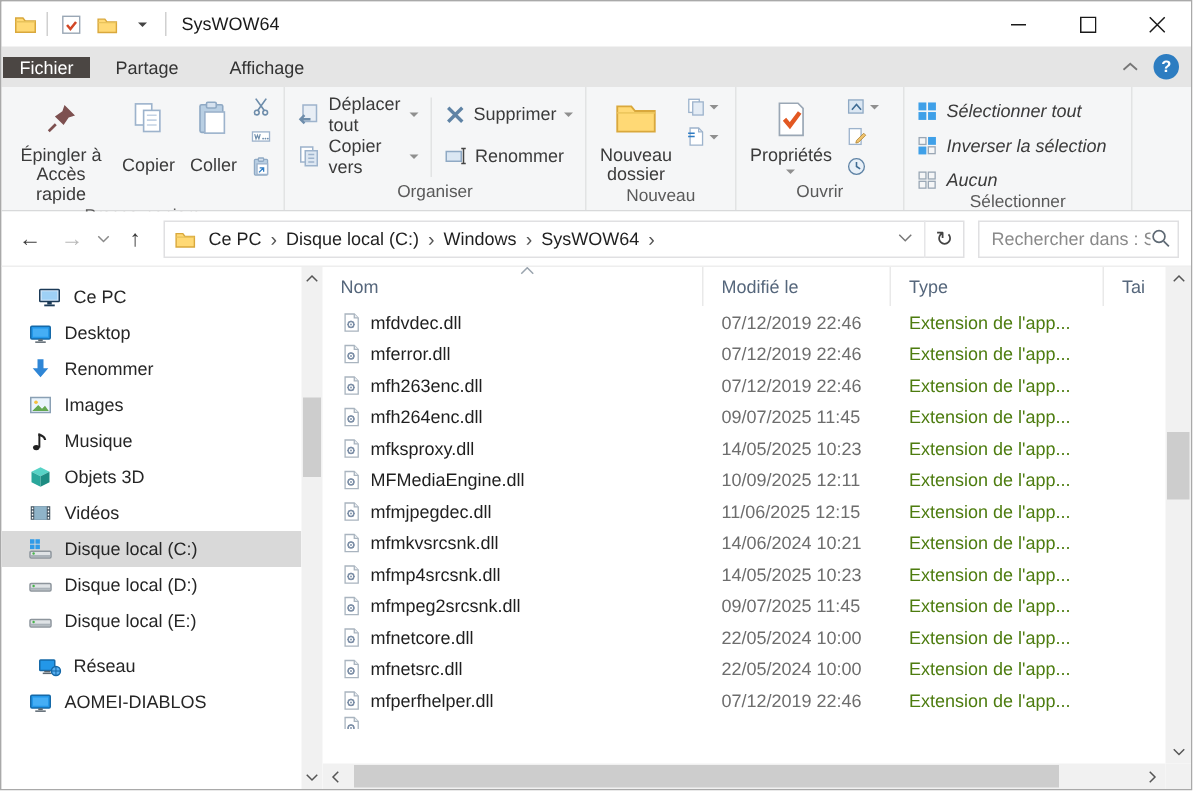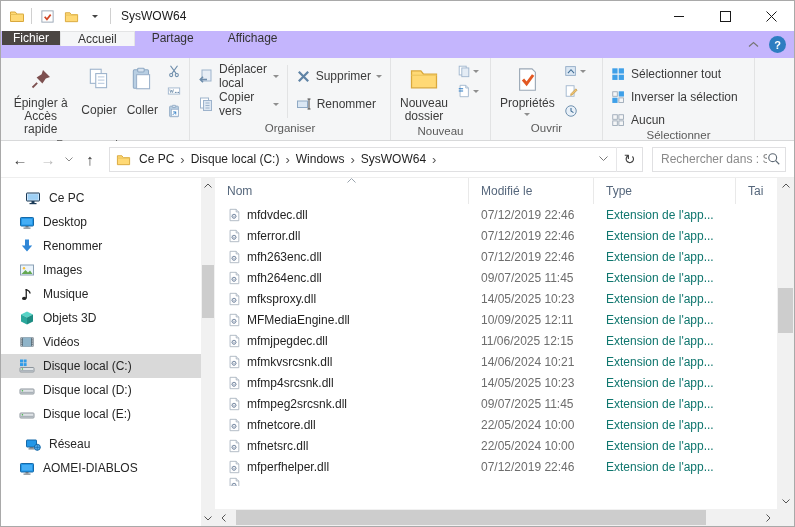--- a/index.html
+++ b/index.html
@@ -11,21 +11,21 @@
   .titlebar { height:30px; display:flex; align-items:center; background:#fff; flex:0 0 auto; }
   .tb-left { display:flex; align-items:center; gap:6px; padding-left:8px; }
   .tb-sep { width:1px; height:16px; background:#d0d0d0; }
   .qat-btn { display:flex; align-items:center; justify-content:center; width:18px; height:20px; }
   .qat-caret { width:0; height:0; border:3.5px solid transparent; border-top-color:#444; margin-top:4px; }
   .tb-title { margin-left:4px; color:#1a1a1a; }
   .tb-spacer { flex:1; }
   .win-btn { width:46px; height:30px; display:flex; align-items:center; justify-content:center; }
 
   
-  .tabrow { height:27px; display:flex; align-items:flex-start; background:#c4b5fd; flex:0 0 auto; position:relative; }
+  .tabrow { height:27px; display:flex; align-items:center; background:#e5e5e5; flex:0 0 auto; position:relative; }
   .tab-file { background:#4b4643; color:#fff; width:58px; display:flex; align-items:center; justify-content:center; margin-left:1px; }
   .tab { padding:0 17px; display:flex; align-items:center; color:#333; }
   .tab.active { background:#f5f6f7; border:1px solid #e3e4e5; border-bottom:none; }
   .tab-right { position:absolute; right:8px; top:0; height:27px; display:flex; align-items:center; gap:10px; }
   .help-circle { width:17px; height:17px; border-radius:50%; background:#2d7dc1; color:#fff; font-weight:bold; font-size:11px; display:flex; align-items:center; justify-content:center; }
 
   
   .ribbon { height:83px; background:#f5f6f7; border-bottom:1px solid #d8d9da; display:flex; flex:0 0 auto; }
   .rgroup { display:flex; flex-direction:column; border-right:1px solid #e2e3e4; }
   .rg-body { flex:1; display:flex; align-items:flex-start; padding:3px 4px 0 4px; }
@@ -33,21 +33,21 @@
   .bigbtn { display:flex; flex-direction:column; align-items:center; padding:2px 5px; }
   .bigbtn .blabel { margin-top:2px; text-align:center; line-height:13px; color:#3b3b3b; }
   .bigbtn .bicon { height:32px; display:flex; align-items:center; justify-content:center; }
   .single-label { display:flex; align-items:center; height:26px; }
   .smallstack { display:flex; flex-direction:column; justify-content:flex-start; gap:2px; padding:1px 2px; }
   .smallbtn { height:18px; display:flex; align-items:center; gap:2px; padding:0 2px; }
   .rowbtns { display:flex; flex-direction:column; gap:6px; padding-top:4px; }
   .rowbtn { display:flex; align-items:center; gap:5px; height:22px; padding:0 4px; color:#3b3b3b; }
   .caret { width:0; height:0; border:3.5px solid transparent; border-top-color:#8f8f8f; margin-top:3px; }
   .innersep { width:1px; background:#e2e3e4; margin:4px 4px; align-self:stretch; }
-  .selrows { display:flex; flex-direction:column; gap:4px; padding-top:3px; }
+  .selrows { display:flex; flex-direction:column; gap:4px; padding-top:3px;font-style:italic; }
   .selrow { display:flex; align-items:center; gap:6px; height:19px; padding:0 4px; color:#3b3b3b; }
 
   
   .navbar { height:37px; display:flex; align-items:center; background:#fff; padding:0 8px 0 6px; gap:2px; flex:0 0 auto; border-bottom:1px solid #eee; }
   .nav-btn { width:26px; height:26px; display:flex; align-items:center; justify-content:center; font-size:15px; color:#3b3b3b; }
   .nav-btn.disabled { color:#b8b8b8; }
   .nav-caret { width:12px; font-size:9px; color:#8a8a8a; }
   .addr-box { flex:1; height:25px; border:1px solid #e0e0e2; display:flex; align-items:center; background:#fff; margin-left:4px; }
   .addr-ico { padding:0 4px 0 6px; display:flex; }
   .crumb { padding:0 4px; color:#1f1f1f; white-space:nowrap; }
@@ -80,21 +80,21 @@
   .h-date { width:125px; }
   .h-type { width:142px; }
   .h-size { flex:1; border-right:none; overflow:hidden; }
   .sortmark { position:absolute; top:0px; left:132px; }
   .rows { position:absolute; top:26px; left:0; right:17px; bottom:17px; overflow:hidden; }
   .frow { height:21px; display:flex; align-items:center; }
   .c-name { width:254px; display:flex; align-items:center; gap:6px; padding-left:12px; overflow:hidden; white-space:nowrap; }
   .f-icon { width:14px; height:14px; display:flex; flex:0 0 auto; }
   .f-name { color:#1f1f1f; }
   .c-date { width:125px; padding-left:12px; color:#6d6d6d; white-space:nowrap; }
-  .c-type { width:142px; padding-left:12px; color:#0f766e; white-space:nowrap; }
+  .c-type { width:142px; padding-left:12px; color:#4d7c0f; white-space:nowrap; }
   .c-size { flex:1; }
   .partial-row { height:9px; overflow:hidden; display:flex; padding-left:12px; }
 
   .fl-vscroll { position:absolute; top:0; right:0; bottom:17px; width:17px; background:#f1f1f1; display:flex; flex-direction:column; align-items:center; }
   .fl-vthumb { position:absolute; left:1px; right:1px; top:110px; height:45px; background:#cdcdcd; }
   .fl-hscroll { position:absolute; left:0; right:17px; bottom:0; height:17px; background:#f1f1f1; display:flex; align-items:center; }
   .hs-arrow { width:17px; height:17px; display:flex; align-items:center; justify-content:center; flex:0 0 auto; }
   .hs-track { flex:1; position:relative; height:17px; }
   .hs-thumb { position:absolute; top:1px; bottom:1px; left:4px; width:470px; background:#cdcdcd; }
   .fl-corner { position:absolute; right:0; bottom:0; width:17px; height:17px; background:#f1f1f1; }
@@ -153,21 +153,20 @@
     </div>
     <div class="win-btn">
       <svg width="11" height="11" viewBox="0 0 11 11">
           <path d="M0.5 0.5 L10.5 10.5 M10.5 0.5 L0.5 10.5" stroke="#1a1a1a"></path>
         </svg>
     </div>
   </div>
 
   <div class="tabrow">
     <div class="tab-file">Fichier</div>
-    <div class="tab active">Accueil</div>
     <div class="tab">Partage</div>
     <div class="tab">Affichage</div>
     <div class="tab-right">
       <span>
         <svg width="11" height="7" viewBox="0 0 11 7">
             <path d="M1 5.5 L5.5 1.5 L10 5.5" fill="none" stroke="#777" stroke-width="1.2"></path>
           </svg>
       </span>
       <span class="help-circle">?</span>
     </div>
@@ -246,21 +245,21 @@
       <div class="rg-body">
         <div class="rowbtns">
           <div class="rowbtn">
             <span>
                 <svg viewBox="0 0 16 16" width="16" height="16">
                   <rect x="4" y="2" width="9" height="11" fill="#e8eef5" stroke="#9db3cc"></rect>
                   <path d="M2.5 11.5 h6.5" stroke="#6e8dab" stroke-width="1.6"></path>
                   <path d="M5 8.8 L2.3 11.5 L5 14.2" fill="none" stroke="#6e8dab" stroke-width="1.6"></path>
                 </svg>
               </span>
-            <span>Déplacer local</span>
+            <span>Déplacer tout</span>
               <span class="caret"></span>
           </div>
           <div class="rowbtn">
             <span>
                 <svg viewBox="0 0 16 16" width="16" height="16">
                   <rect x="2.5" y="2" width="8" height="10" fill="#fff" stroke="#9db3cc"></rect>
                   <rect x="5.5" y="4.5" width="8" height="10" fill="#dde7f2" stroke="#9db3cc"></rect>
                   <path d="M7.5 7h4M7.5 9.5h4M7.5 12h4" stroke="#9db3cc"></path>
                 </svg>
               </span>

